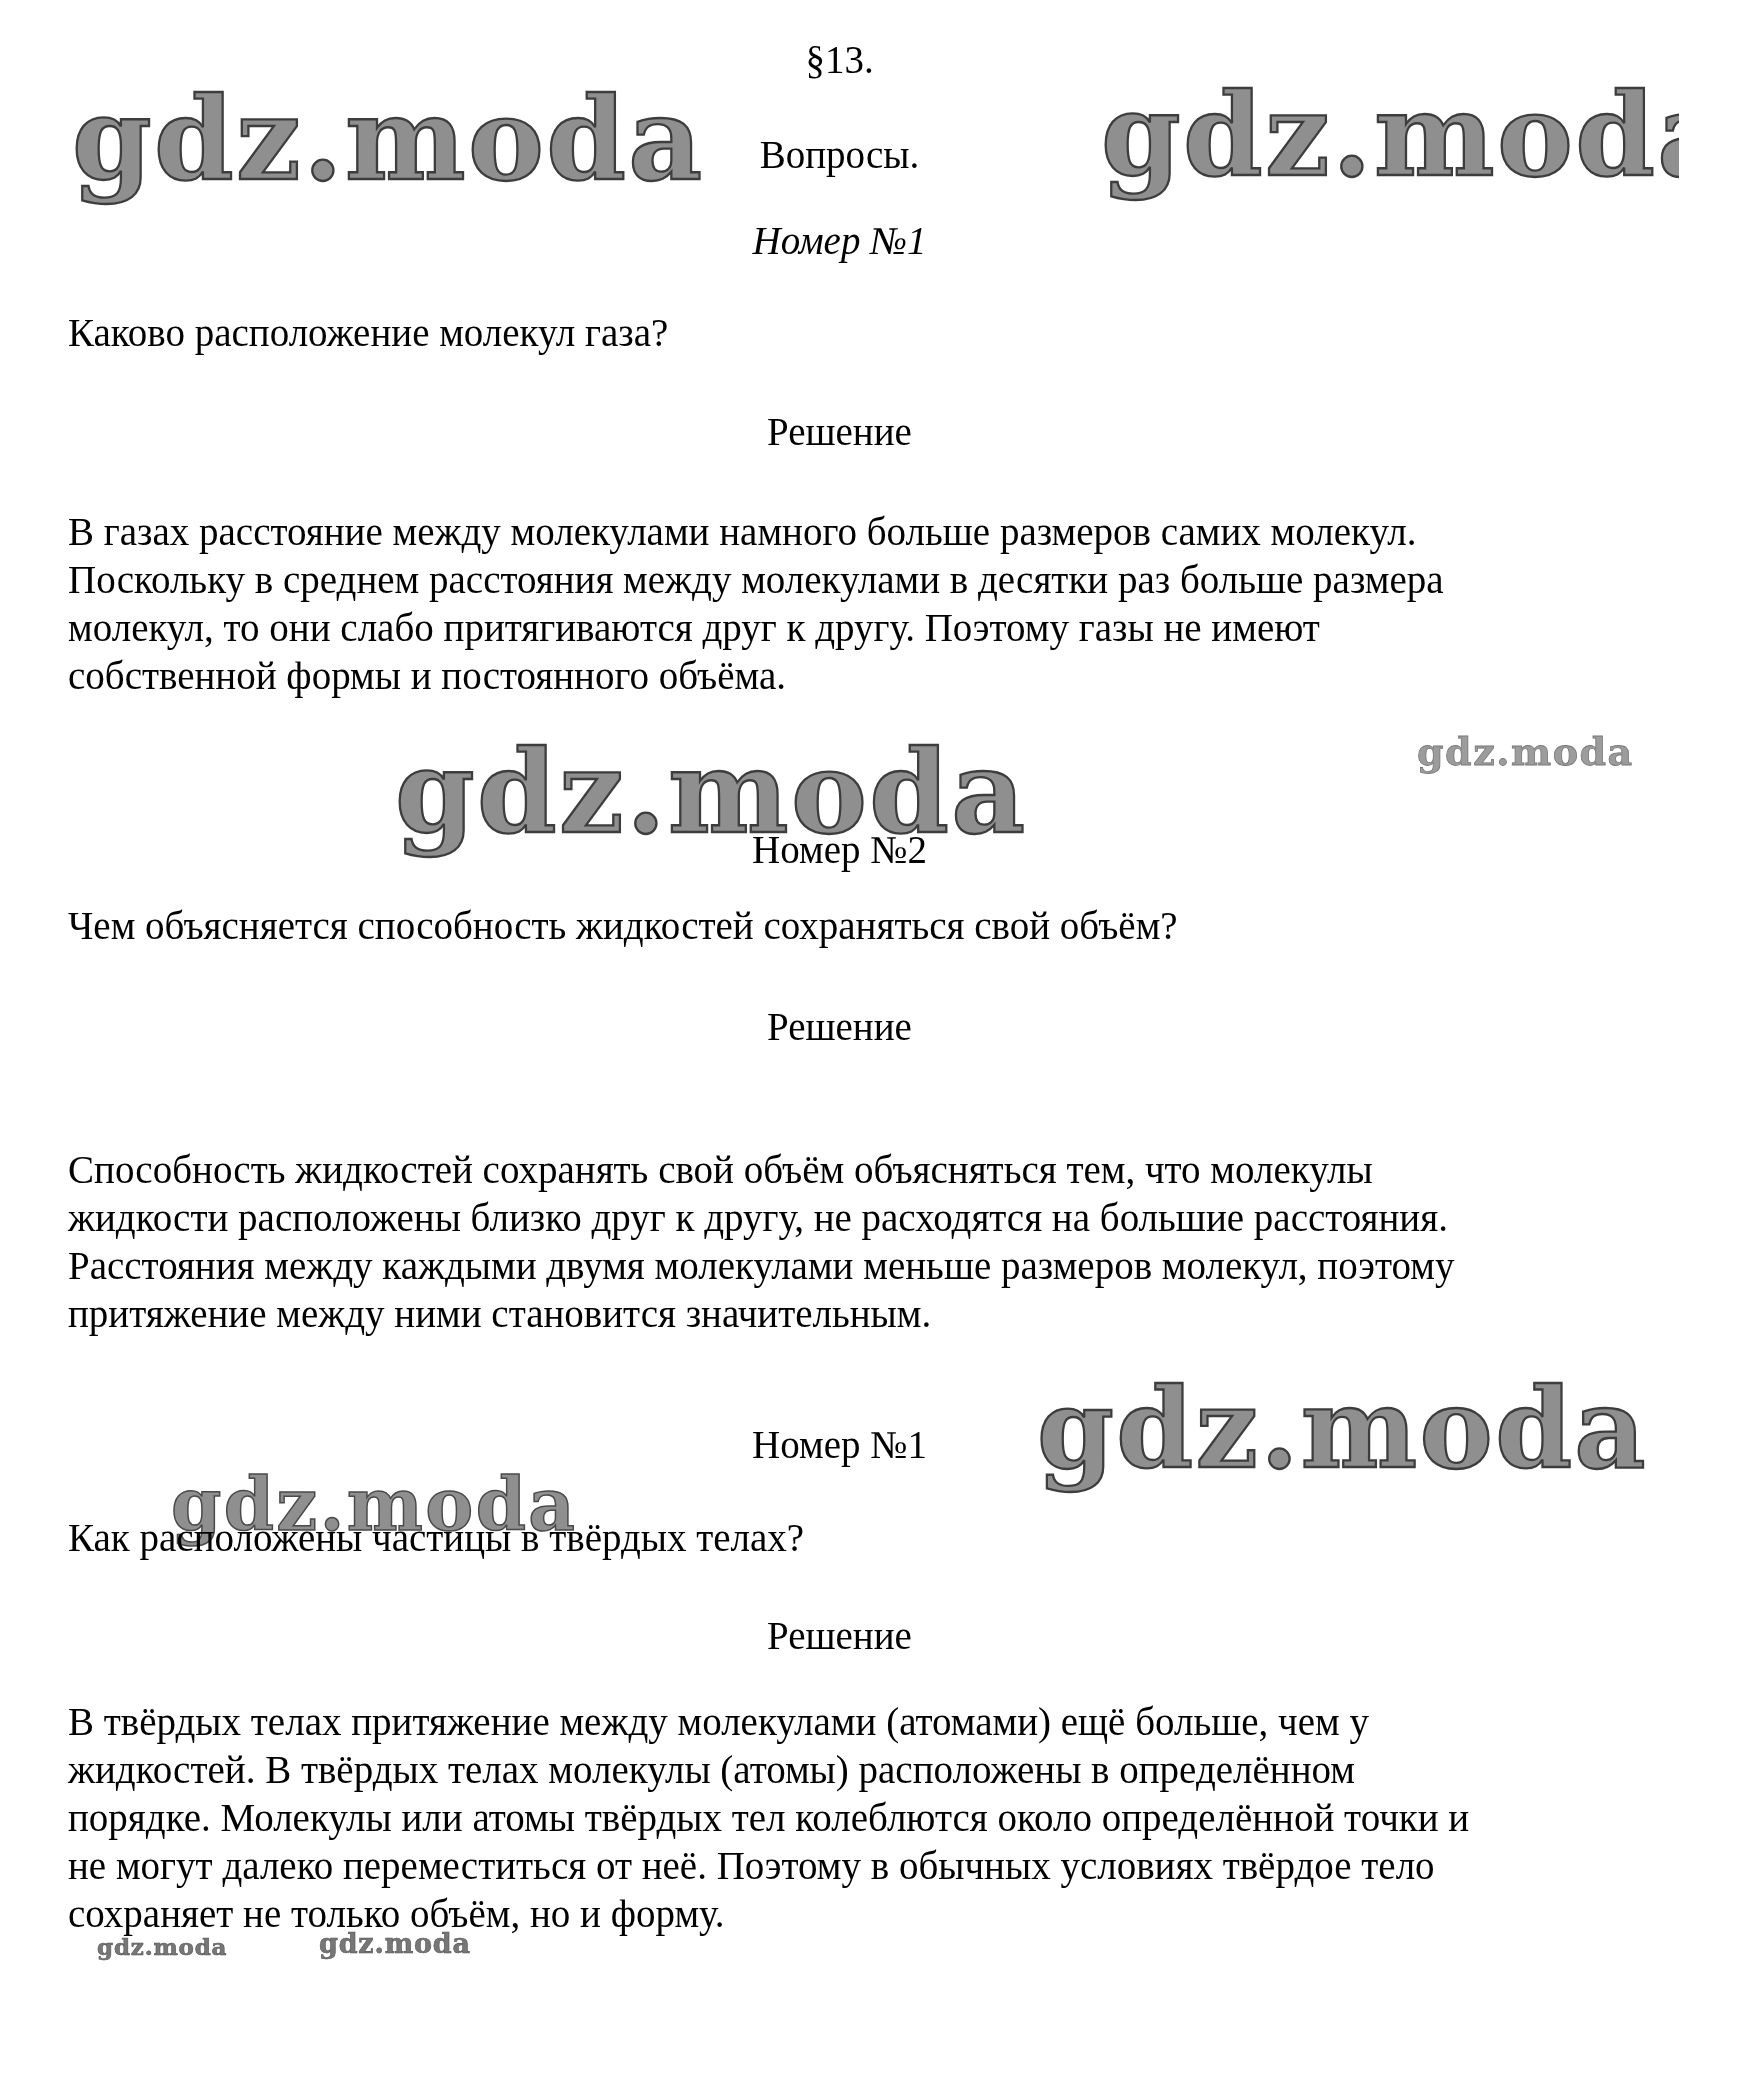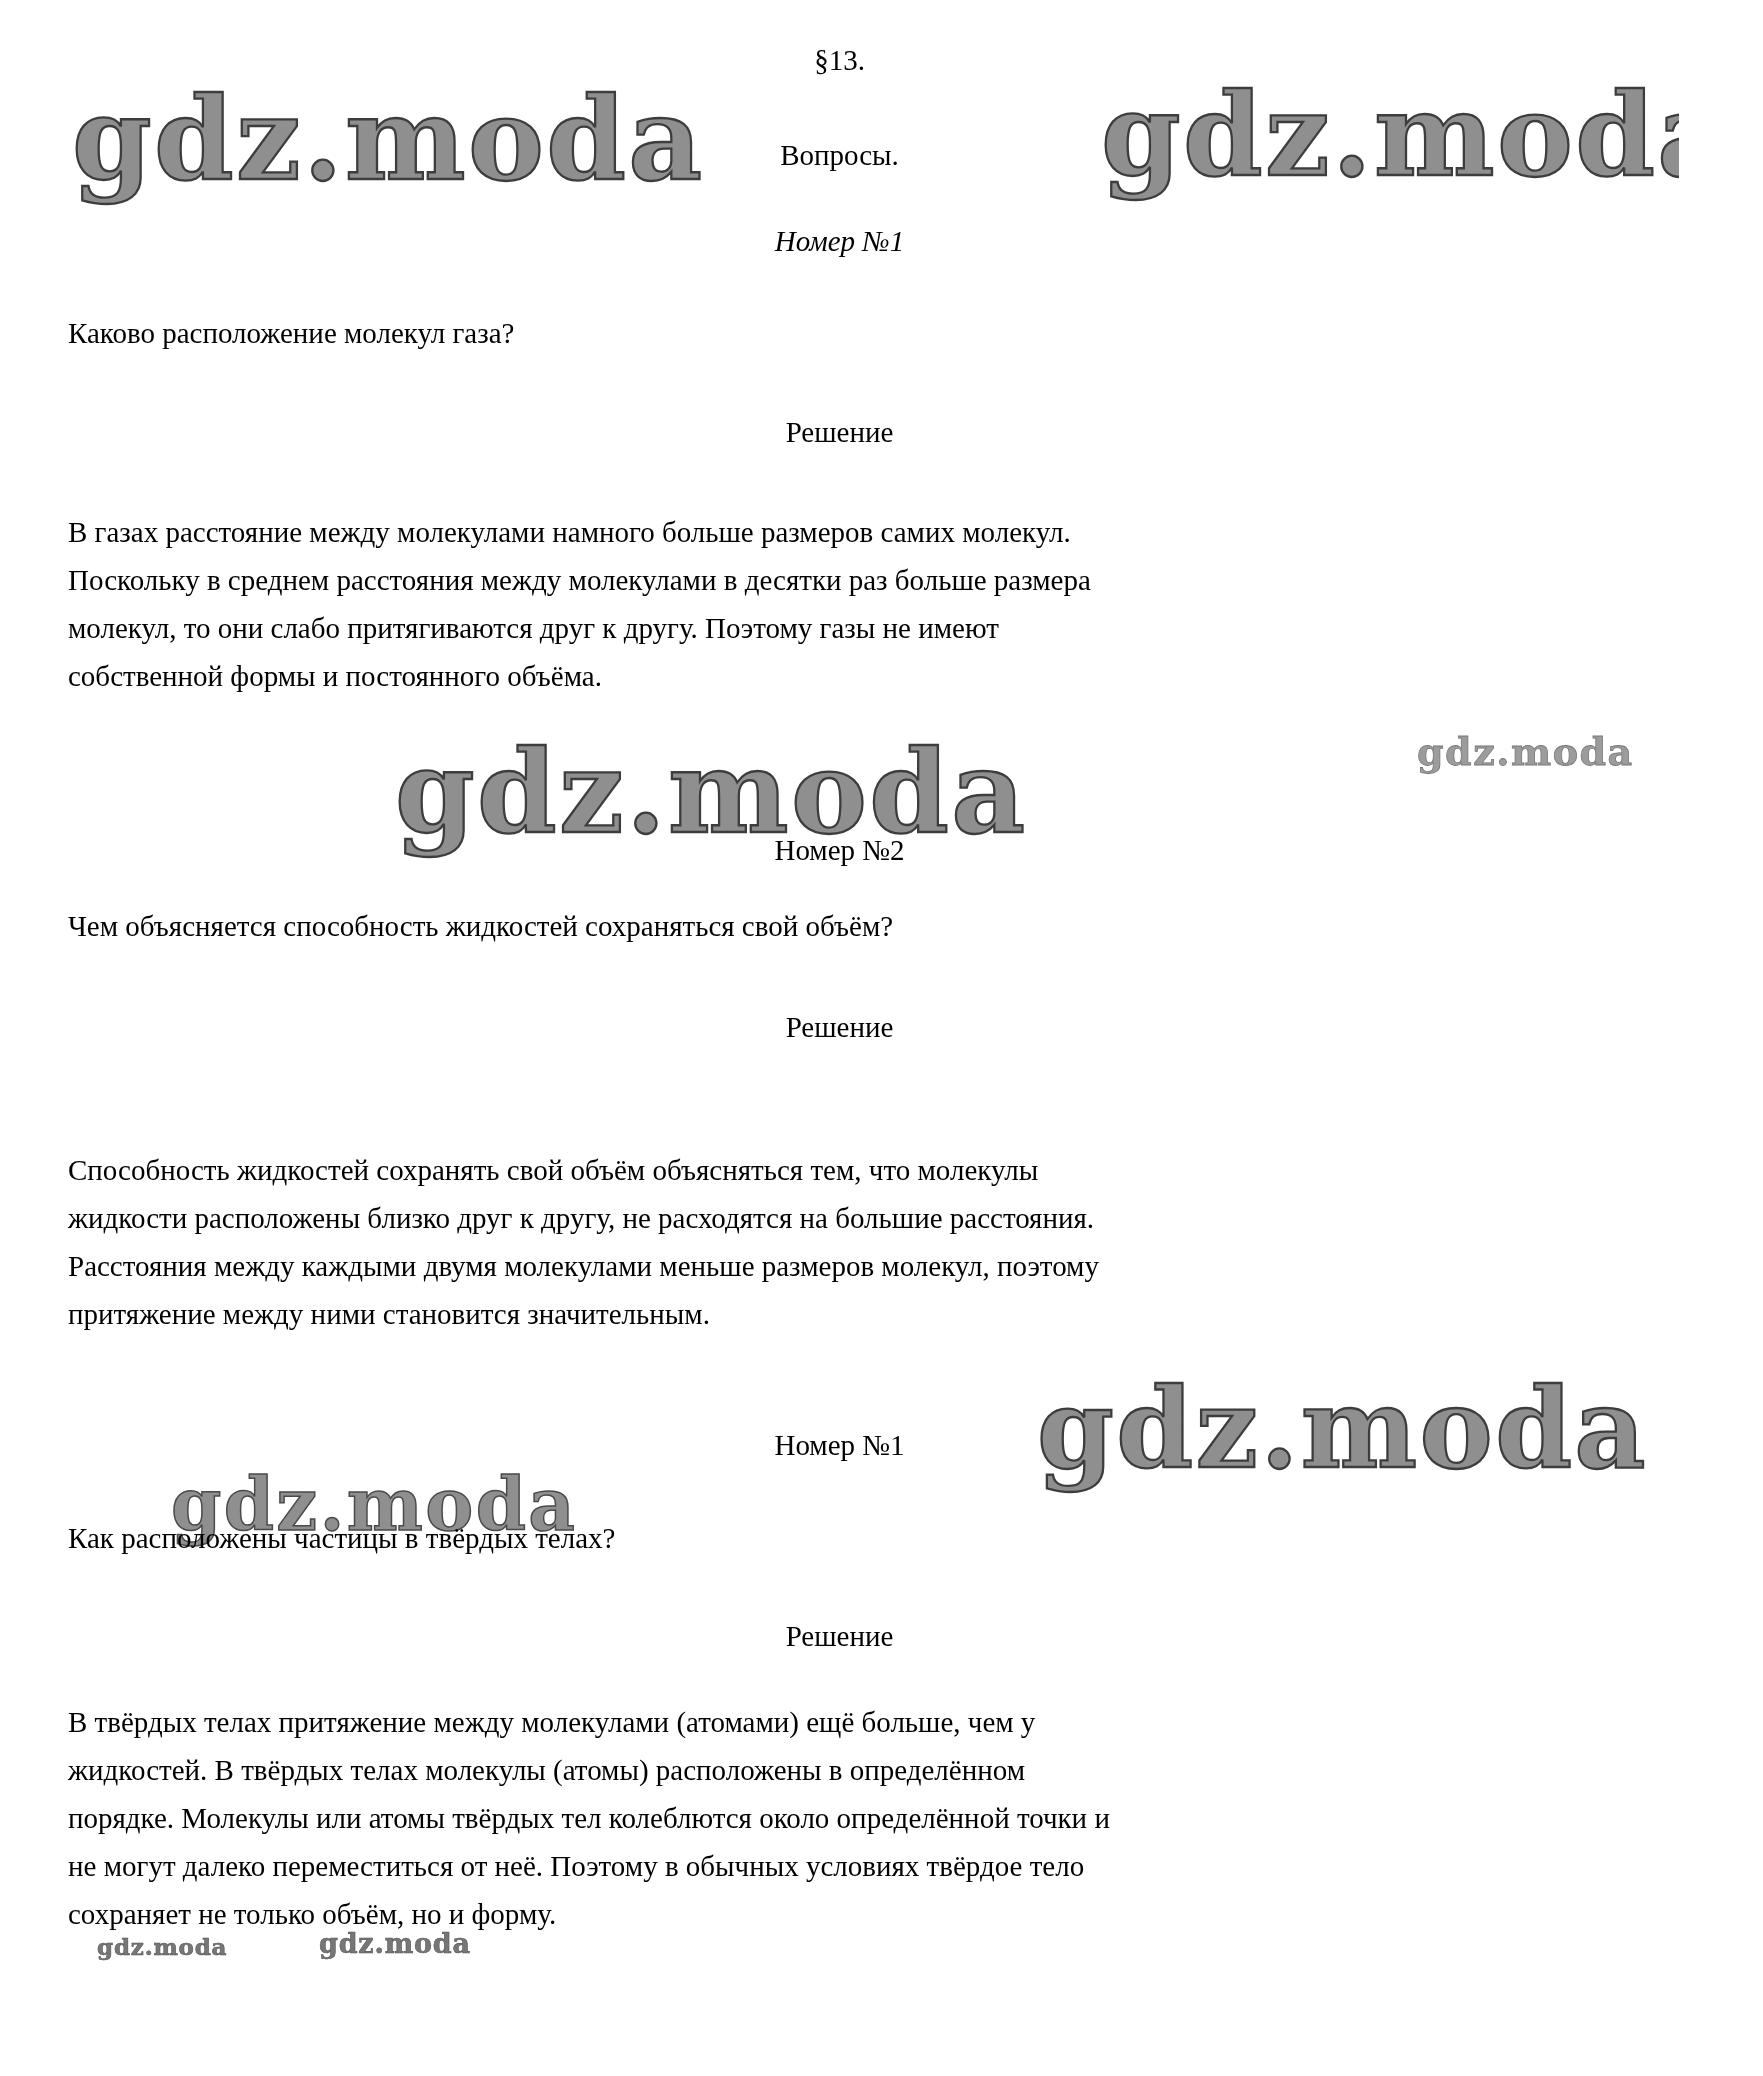--- a/index.html
+++ b/index.html
@@ -9,21 +9,21 @@
     height: 2077px;
     background: #ffffff;
     font-family: "Liberation Serif", "DejaVu Serif", serif;
     color: #000000;
     overflow: hidden;
   }
   .block {
     position: absolute;
     left: 68px;
     right: 68px;
-    font-size: 29px;
+    font-size: 39px;
     line-height: 48px;
   }
   .center { text-align: center; }
   .answer { white-space: pre-line; }
 
   
   .wm {
     position: absolute;
     font-family: "DejaVu Serif", "Liberation Serif", serif;
     font-weight: 700;

